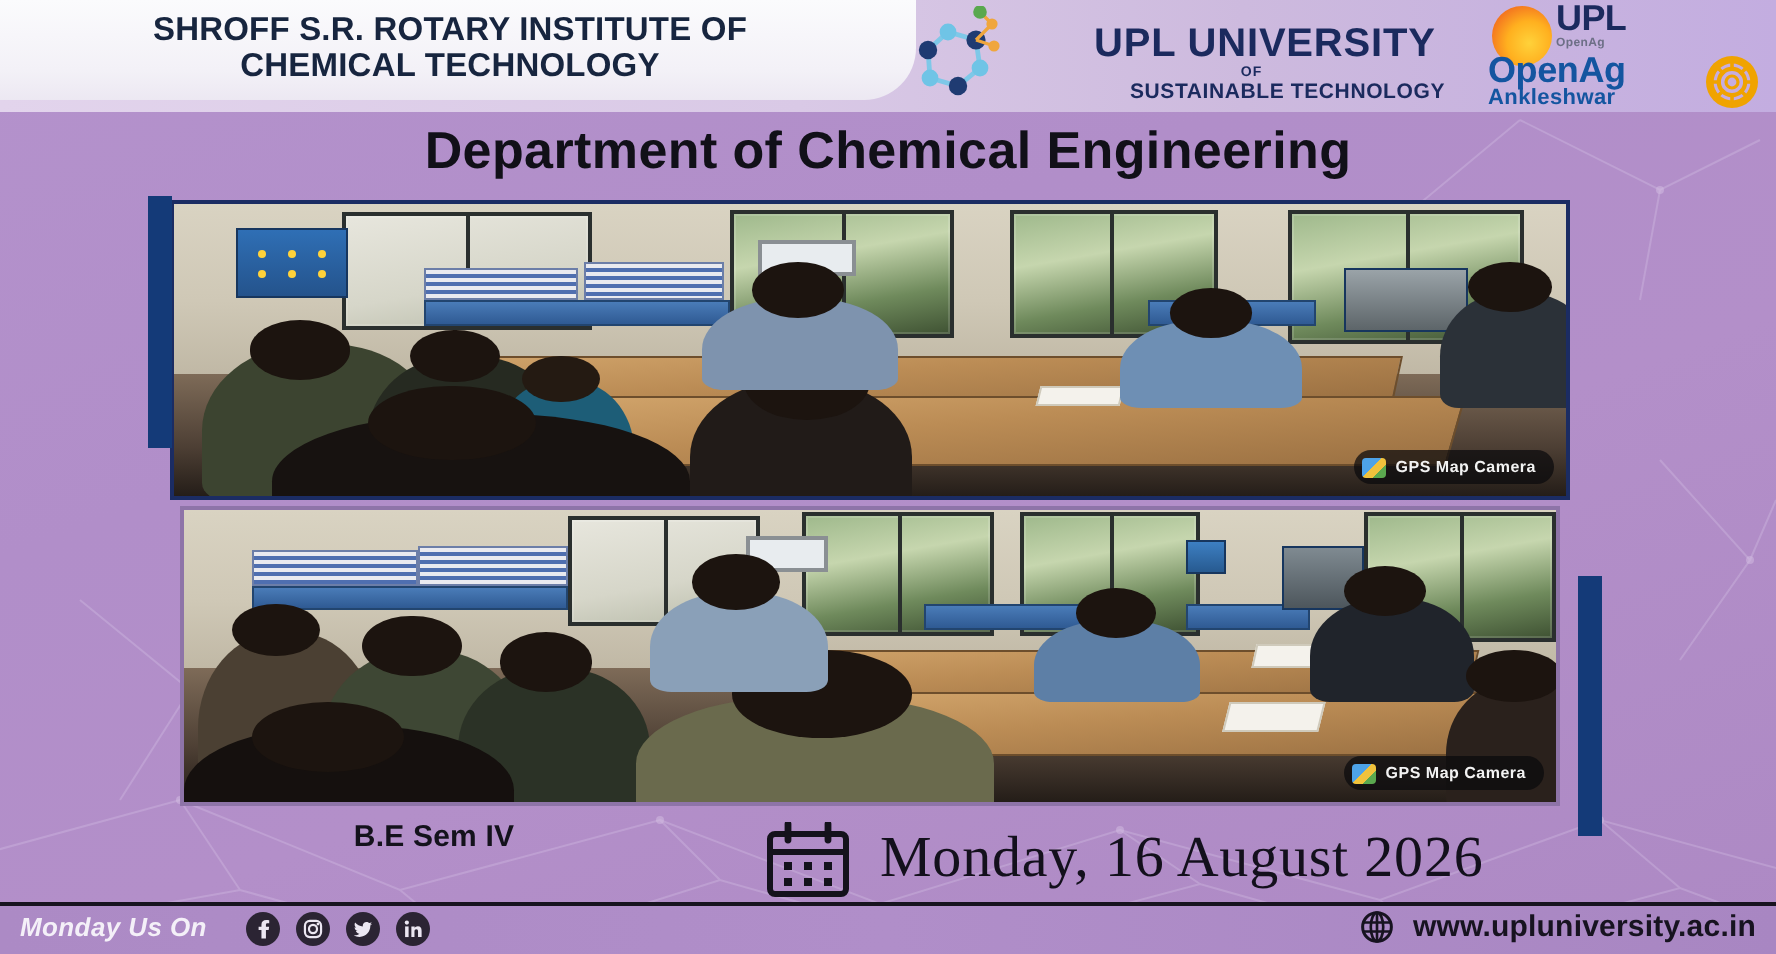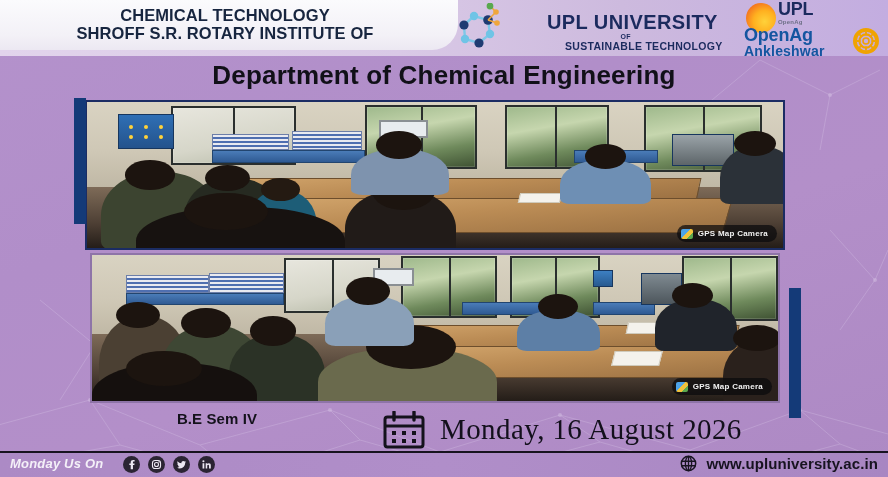--- a/index.html
+++ b/index.html
@@ -62,21 +62,21 @@
   .upl-mark .sun {
     position:absolute; left:2px; top:2px; width:30px; height:30px; border-radius:50%;
     background:radial-gradient(circle at 62% 62%, #ffd23a 0%, #ffb01f 42%, #f4761f 75%, #ea5b17 100%);
   }
   .upl-mark .ulab { position:absolute; left:34px; top:-1px; }
   .upl-mark .ulab .big { font-size:18px; font-weight:bold; color:#1b2a5e; letter-spacing:-.3px; line-height:1;}
   .upl-mark .ulab .sm  { font-size:6px; font-weight:bold; color:#6d6f86; letter-spacing:.2px; margin-top:1px;}
   .rot-row { position:absolute; left:2px; top:28px; width:144px; height:28px; }
   .rot-row .rot-t { position:absolute; left:4px; top:-2px; line-height:1; }
   .rot-row .rot-t .a { font-size:18px; font-weight:bold; color:#1455a0; letter-spacing:-.2px; }
-  .rot-row .rot-t .b { font-size:14px; font-weight:bold; color:#1455a0; letter-spacing:.2px; }
+  .rot-row .rot-t .b { font-size:11px; font-weight:bold; color:#1455a0; letter-spacing:.2px; }
   .rot-wheel { position:absolute; right:4px; top:-1px; width:28px; height:28px; }
 
   
   .dept-title {
     position:absolute; left:0; top:57px; width:888px; height:36px;
     display:flex; align-items:center; justify-content:center;
     font-size:26px; font-weight:bold; color:#111018;
     letter-spacing:.2px; z-index:4;
   }
 
@@ -216,22 +216,22 @@
         <circle cx="830" cy="95" r="2"></circle>
       <circle cx="95" cy="345" r="2"></circle>
         <circle cx="875" cy="280" r="2"></circle>
     </g>
   </svg>
 
   <div class="header">
 
     <div class="inst-banner">
       <div class="t">
+        <div>SHROFF S.R. ROTARY INSTITUTE OF</div>
         <div>CHEMICAL TECHNOLOGY</div>
-        <div>SHROFF S.R. ROTARY INSTITUTE OF</div>
       </div>
     </div>
 
     <div class="upl-uni">
       <svg class="hexmol" viewBox="0 0 72 52">
         <g stroke="#7ec8e8" stroke-width="2.4" fill="none">
           <path d="M12,22 L22,13 L36,17 L38,31 L27,40 L13,36 Z"></path>
         </g>
         <circle cx="12" cy="22" r="4.6" fill="#1f3b72"></circle>
         <circle cx="22" cy="13" r="4.2" fill="#6fc4e6"></circle>

